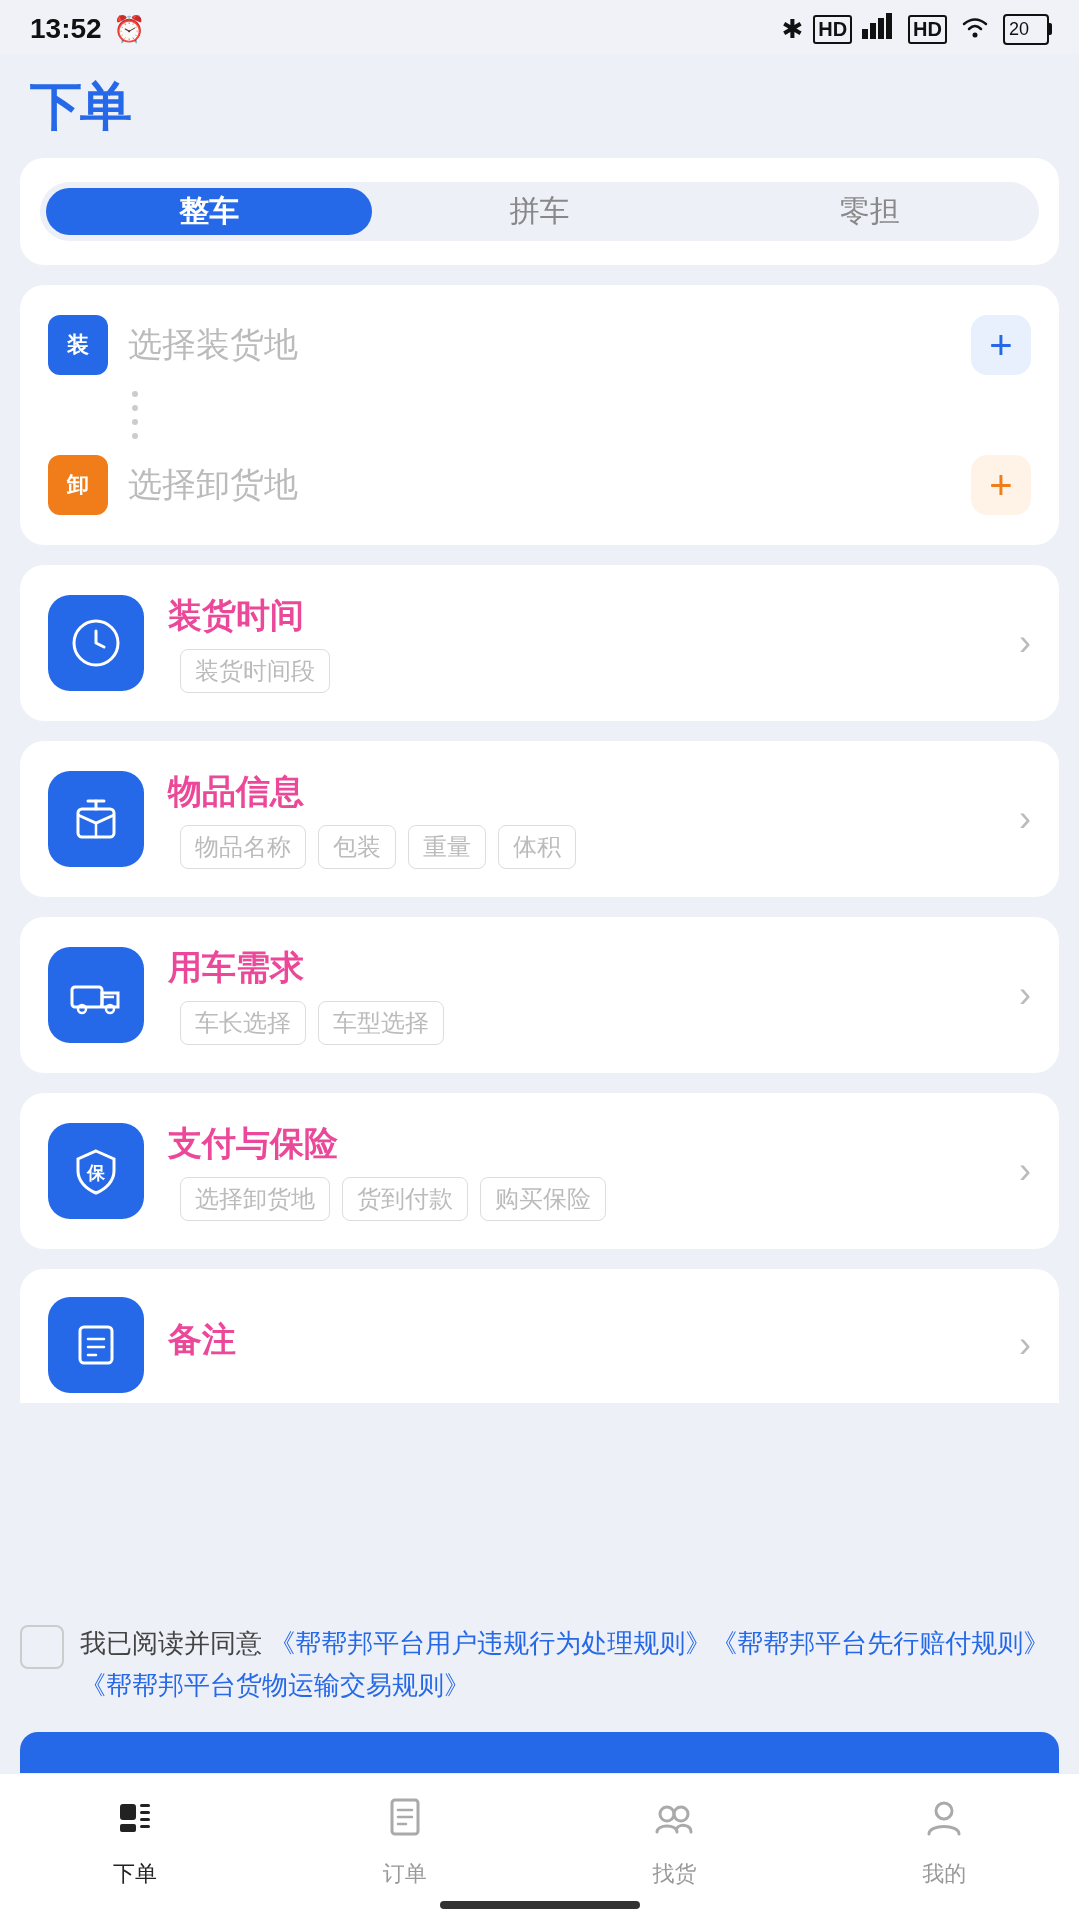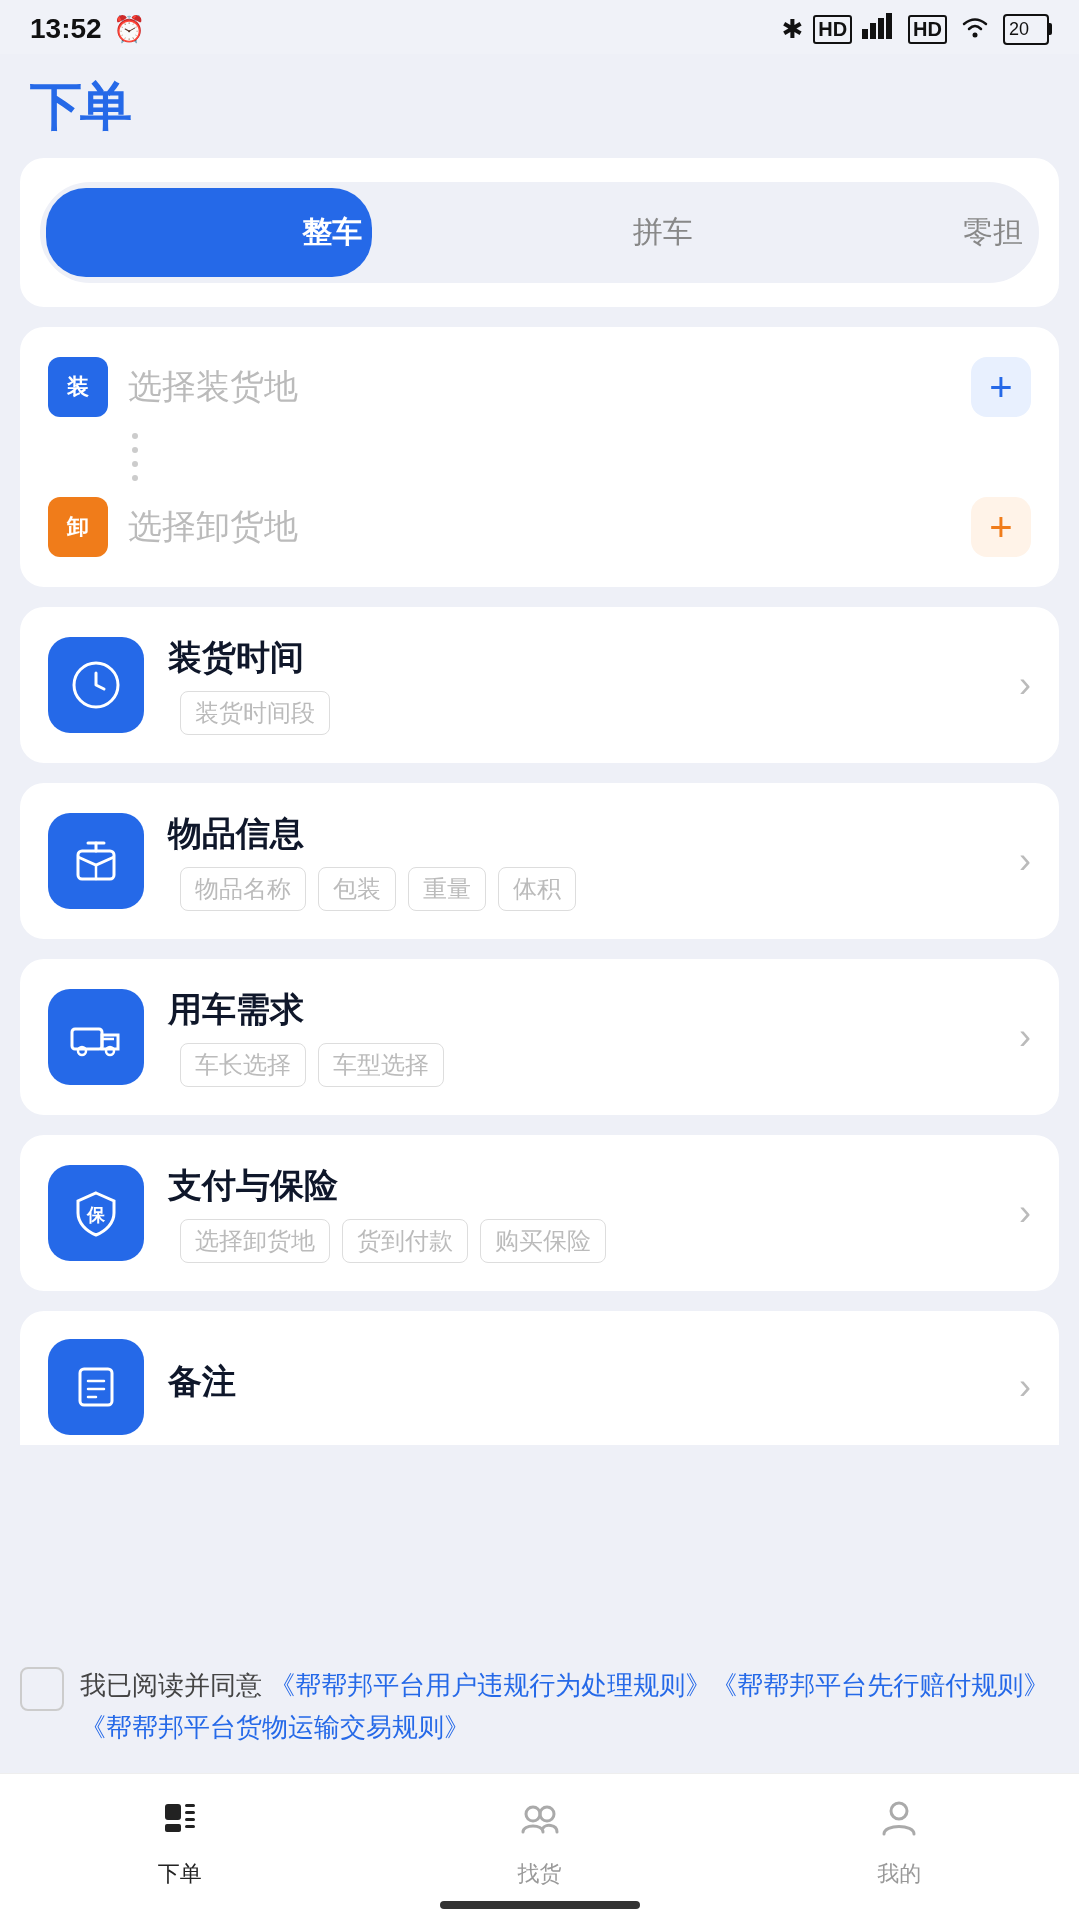--- a/index.html
+++ b/index.html
@@ -62,22 +62,22 @@
     }
     .tabs-container {
       display: flex;
       background: #eef0f7;
       border-radius: 50px;
       padding: 6px;
       gap: 4px;
     }
     .tab-item {
       flex: 1;
-      text-align: right;
-      padding: 24px 10px;
+      text-align: center;
+      padding: 3px 10px;
       border-radius: 40px;
       font-size: 30px;
       font-weight: 500;
       color: #888;
       cursor: pointer;
     }
     .tab-item.active {
       background: #2569e8;
       color: #fff;
       font-weight: 600;
@@ -175,21 +175,21 @@
       align-items: center;
       justify-content: center;
       flex-shrink: 0;
     }
     .info-content {
       flex: 1;
     }
     .info-title {
       font-size: 34px;
       font-weight: 600;
-      color: #0f172a;
+      color: #ec4899;
       margin-bottom: 10px;
     }
     .info-tags {
       display: flex;
       gap: 12px;
       flex-wrap: wrap;
       padding-left: 12px;
     }
     .info-tag {
       border: 1.5px solid #ddd;
@@ -490,20 +490,31 @@
         <rect x="28" y="17" width="10" height="3" rx="1.5" fill="#222"></rect>
         <rect x="28" y="24" width="10" height="3" rx="1.5" fill="#222"></rect>
         <rect x="28" y="31" width="10" height="3" rx="1.5" fill="#222"></rect>
       </svg>
     </span>
     <span class="nav-label active">下单</span>
   </div>
   <div class="nav-item">
     <span class="nav-icon">
       <svg width="46" height="46" viewBox="0 0 46 46" fill="none">
+        <rect x="10" y="6" width="26" height="34" rx="3" stroke="#aaa" stroke-width="3" fill="none"></rect>
+        <line x1="16" y1="16" x2="30" y2="16" stroke="#aaa" stroke-width="2.5" stroke-linecap="round"></line>
+        <line x1="16" y1="23" x2="30" y2="23" stroke="#aaa" stroke-width="2.5" stroke-linecap="round"></line>
+        <line x1="16" y1="30" x2="24" y2="30" stroke="#aaa" stroke-width="2.5" stroke-linecap="round"></line>
+      </svg>
+    </span>
+    <span class="nav-label">订单</span>
+  </div>
+  <div class="nav-item">
+    <span class="nav-icon">
+      <svg width="46" height="46" viewBox="0 0 46 46" fill="none">
         <circle cx="16" cy="20" r="7" stroke="#aaa" stroke-width="3" fill="none"></circle>
         <circle cx="30" cy="20" r="7" stroke="#aaa" stroke-width="3" fill="none"></circle>
         <path d="M6 38 C6 30 26 30 26 38" stroke="#aaa" stroke-width="3" fill="none" stroke-linecap="round"></path>
         <path d="M26 34 C28 30 40 30 40 38" stroke="#aaa" stroke-width="3" fill="none" stroke-linecap="round"></path>
       </svg>
     </span>
     <span class="nav-label">找货</span>
   </div>
   <div class="nav-item">
     <span class="nav-icon">

